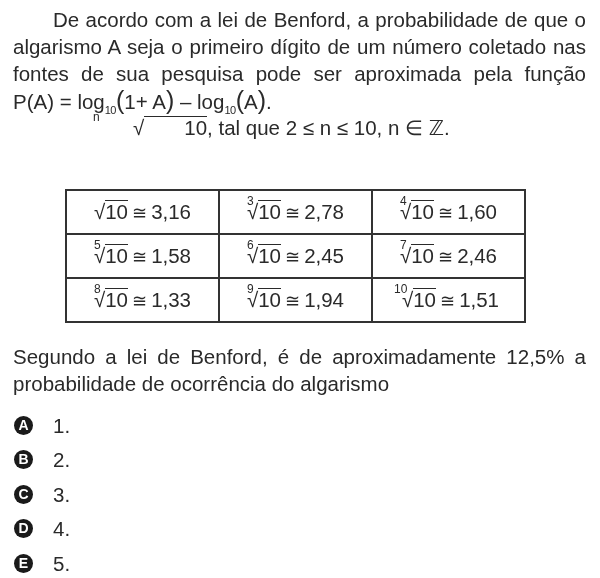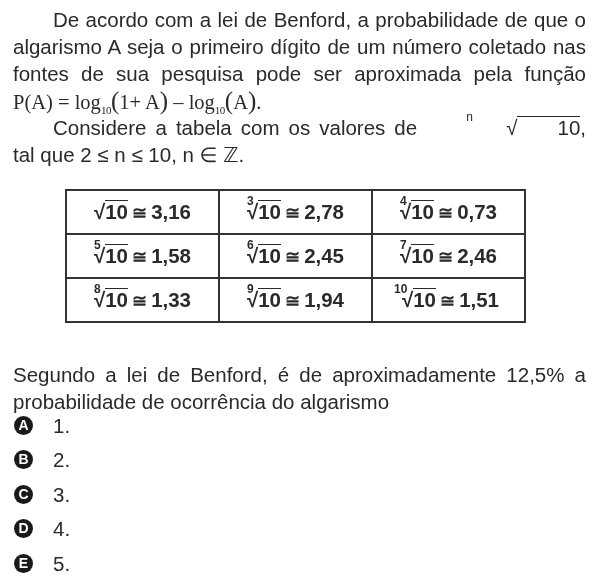--- a/index.html
+++ b/index.html
@@ -10,21 +10,21 @@
     font-size: 20.5px;
     line-height: 27px;
     position: relative;
   }
   .para {
     position: absolute; left: 13px; width: 573px;
     text-align: justify; text-align-last: left;
   }
   .p1 { top: 6px; text-indent: 40px; }
   .p2 { top: 114px; text-indent: 40px; }
-  .formula { white-space: nowrap; font-family: Liberation Serif, serif; }
+  .formula { white-space: nowrap; }
   .sub { font-size: 11px; position: relative; top: 5px; letter-spacing: -0.5px; }
   .paren { font-size: 25px; font-weight: 300; }
   .root {
     display: inline-block; position: relative; white-space: nowrap;
   }
   .root .idx {
     font-size: 12px; position: absolute; left: 0; top: -3px; line-height: 12px;
   }
   .root .rad { display: inline-block; }
   .root .over {
@@ -34,50 +34,50 @@
     position: absolute; left: 65px; top: 189px;
     border-collapse: collapse;
     border: 2px solid #333;
   }
   table.roots td {
     border: 2px solid #333;
     width: 151px; height: 42px;
     text-align: center; vertical-align: middle;
     font-size: 20.5px; padding: 0;
   }
-  .cell-inner { display: inline-block; font-weight: bold; }
+  .cell-inner { display: inline-block; }
   .approx { margin: 0 4px; font-size: 18px; }
-  .p3 { top: 361px; }
+  .p3 { top: 343px; }
   .options { position: absolute; left: 13px; top: 408px; }
   .option { display: flex; align-items: center; height: 34.5px; }
   .bullet {
     width: 19px; height: 19px; border-radius: 50%;
     background: #1a1a1a; color: #ffffff;
     font-weight: bold; font-size: 14px; line-height: 19px;
     text-align: center; margin-left: 1px; margin-right: 20px;
   }
   .opt-text { font-size: 20.5px; }
 </style>
 </head>
 <body>
 
 <div class="para p1">
   <span>De acordo com a lei de Benford, a probabilidade de que o algarismo A seja o primeiro dígito de um número coletado nas fontes de sua pesquisa pode ser aproximada pela função </span><span class="formula"><span>P(A) = </span><span>log</span><span class="sub">10</span><span class="paren">(</span><span>1+ A</span><span class="paren">)</span><span> – </span><span>log</span><span class="sub">10</span><span class="paren">(</span><span>A</span><span class="paren">)</span><span>.</span></span>
 </div>
 
 <div class="para p2">
-  <span>Considere a tabela com os valores de </span><span class="root"><span class="idx">n</span><span class="rad">√</span><span class="over">10</span></span><span>, tal que 2 ≤ n ≤ 10, n ∈ ℤ.</span>
+  <span class="root"><span class="idx">n</span><span class="rad">√</span><span class="over">10</span></span><span>, tal que 2 ≤ n ≤ 10, n ∈ ℤ.</span>
 </div>
 
 <table class="roots">
   <tbody>
       <tr>
     <td><span class="cell-inner"><span class="root"><span class="idx"></span><span class="rad">√</span><span class="over">10</span></span><span class="approx">≅</span><span>3,16</span></span></td>
     <td><span class="cell-inner"><span class="root"><span class="idx">3</span><span class="rad">√</span><span class="over">10</span></span><span class="approx">≅</span><span>2,78</span></span></td>
-    <td><span class="cell-inner"><span class="root"><span class="idx">4</span><span class="rad">√</span><span class="over">10</span></span><span class="approx">≅</span><span>0,73</span></span></td>
+    <td><span class="cell-inner"><span class="root"><span class="idx">4</span><span class="rad">√</span><span class="over">10</span></span><span class="approx">≅</span><span>1,60</span></span></td>
   </tr>
   <tr>
     <td><span class="cell-inner"><span class="root"><span class="idx">5</span><span class="rad">√</span><span class="over">10</span></span><span class="approx">≅</span><span>1,58</span></span></td>
     <td><span class="cell-inner"><span class="root"><span class="idx">6</span><span class="rad">√</span><span class="over">10</span></span><span class="approx">≅</span><span>2,45</span></span></td>
     <td><span class="cell-inner"><span class="root"><span class="idx">7</span><span class="rad">√</span><span class="over">10</span></span><span class="approx">≅</span><span>2,46</span></span></td>
   </tr>
   <tr>
     <td><span class="cell-inner"><span class="root"><span class="idx">8</span><span class="rad">√</span><span class="over">10</span></span><span class="approx">≅</span><span>1,33</span></span></td>
     <td><span class="cell-inner"><span class="root"><span class="idx">9</span><span class="rad">√</span><span class="over">10</span></span><span class="approx">≅</span><span>1,94</span></span></td>
     <td><span class="cell-inner"><span class="root" style="padding-left:4px"><span class="idx" style="left:-4px">10</span><span class="rad">√</span><span class="over">10</span></span><span class="approx">≅</span><span>1,51</span></span></td>

